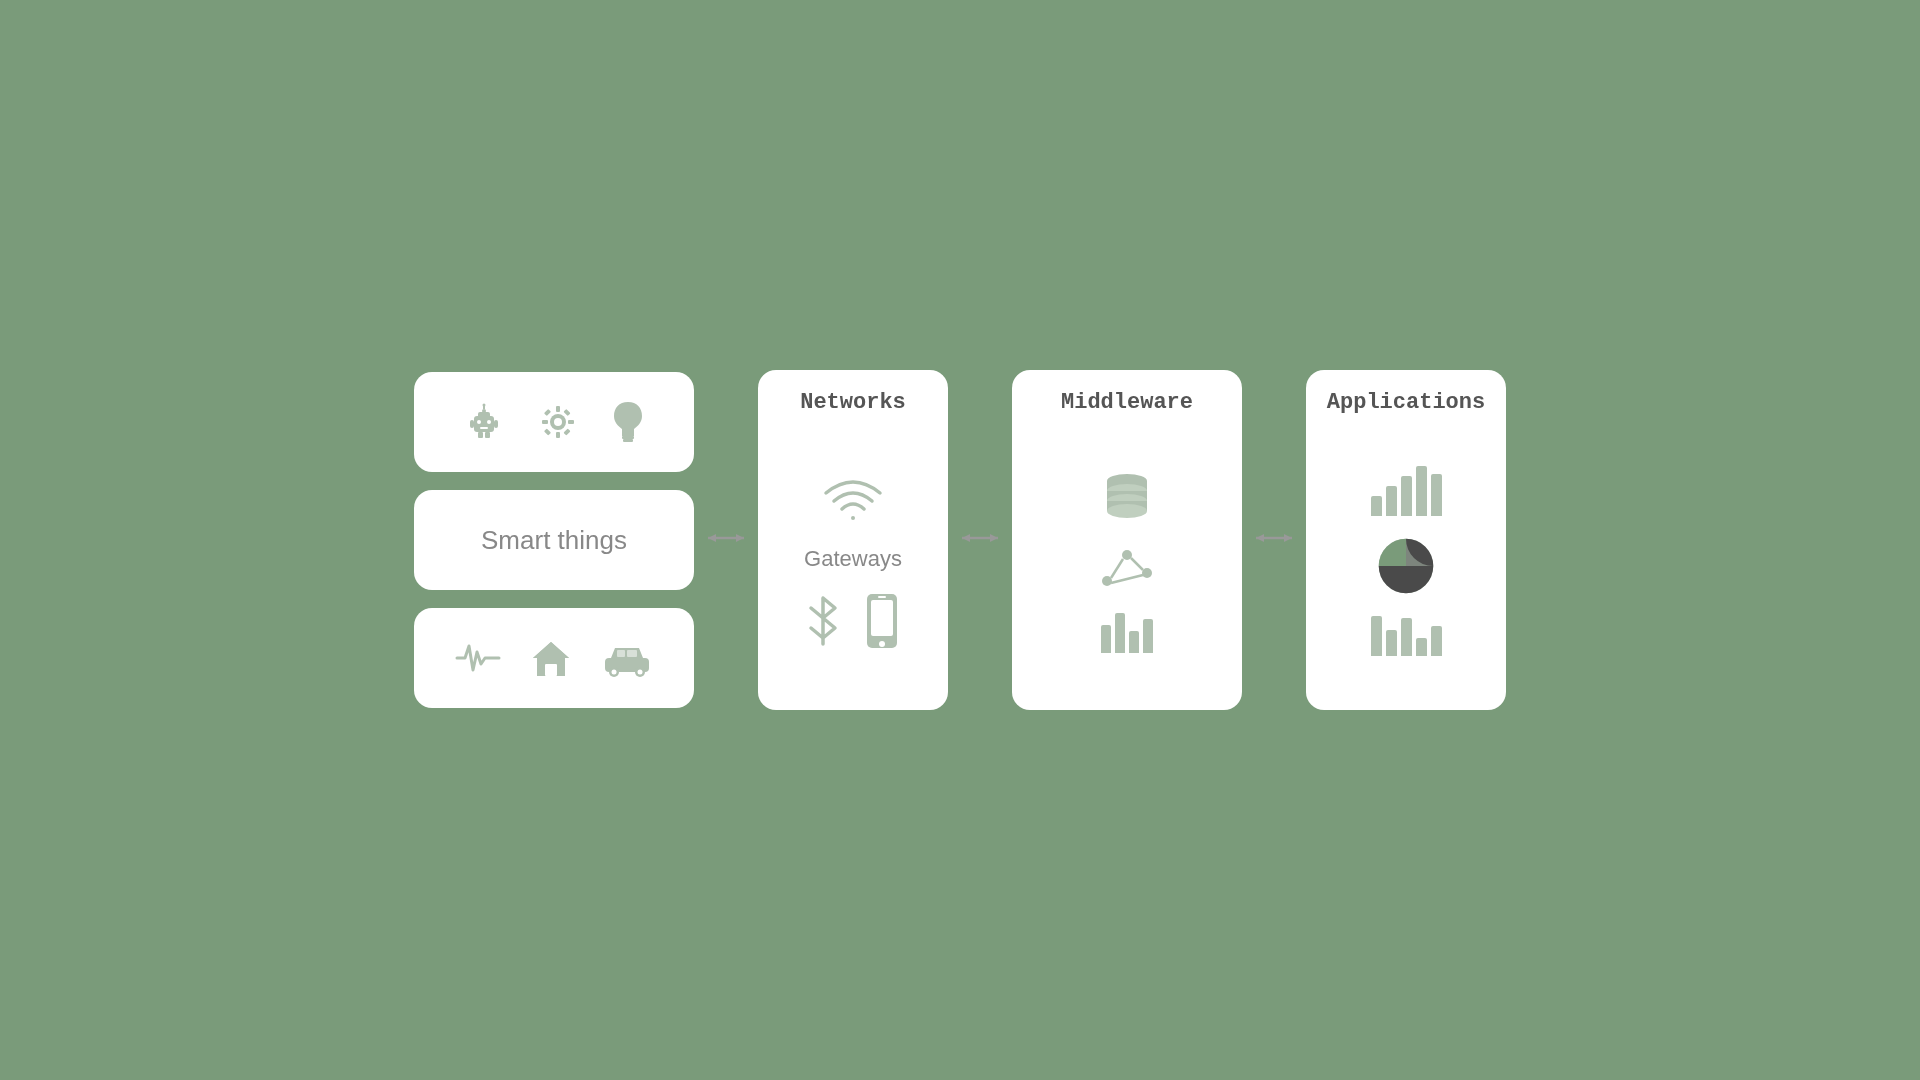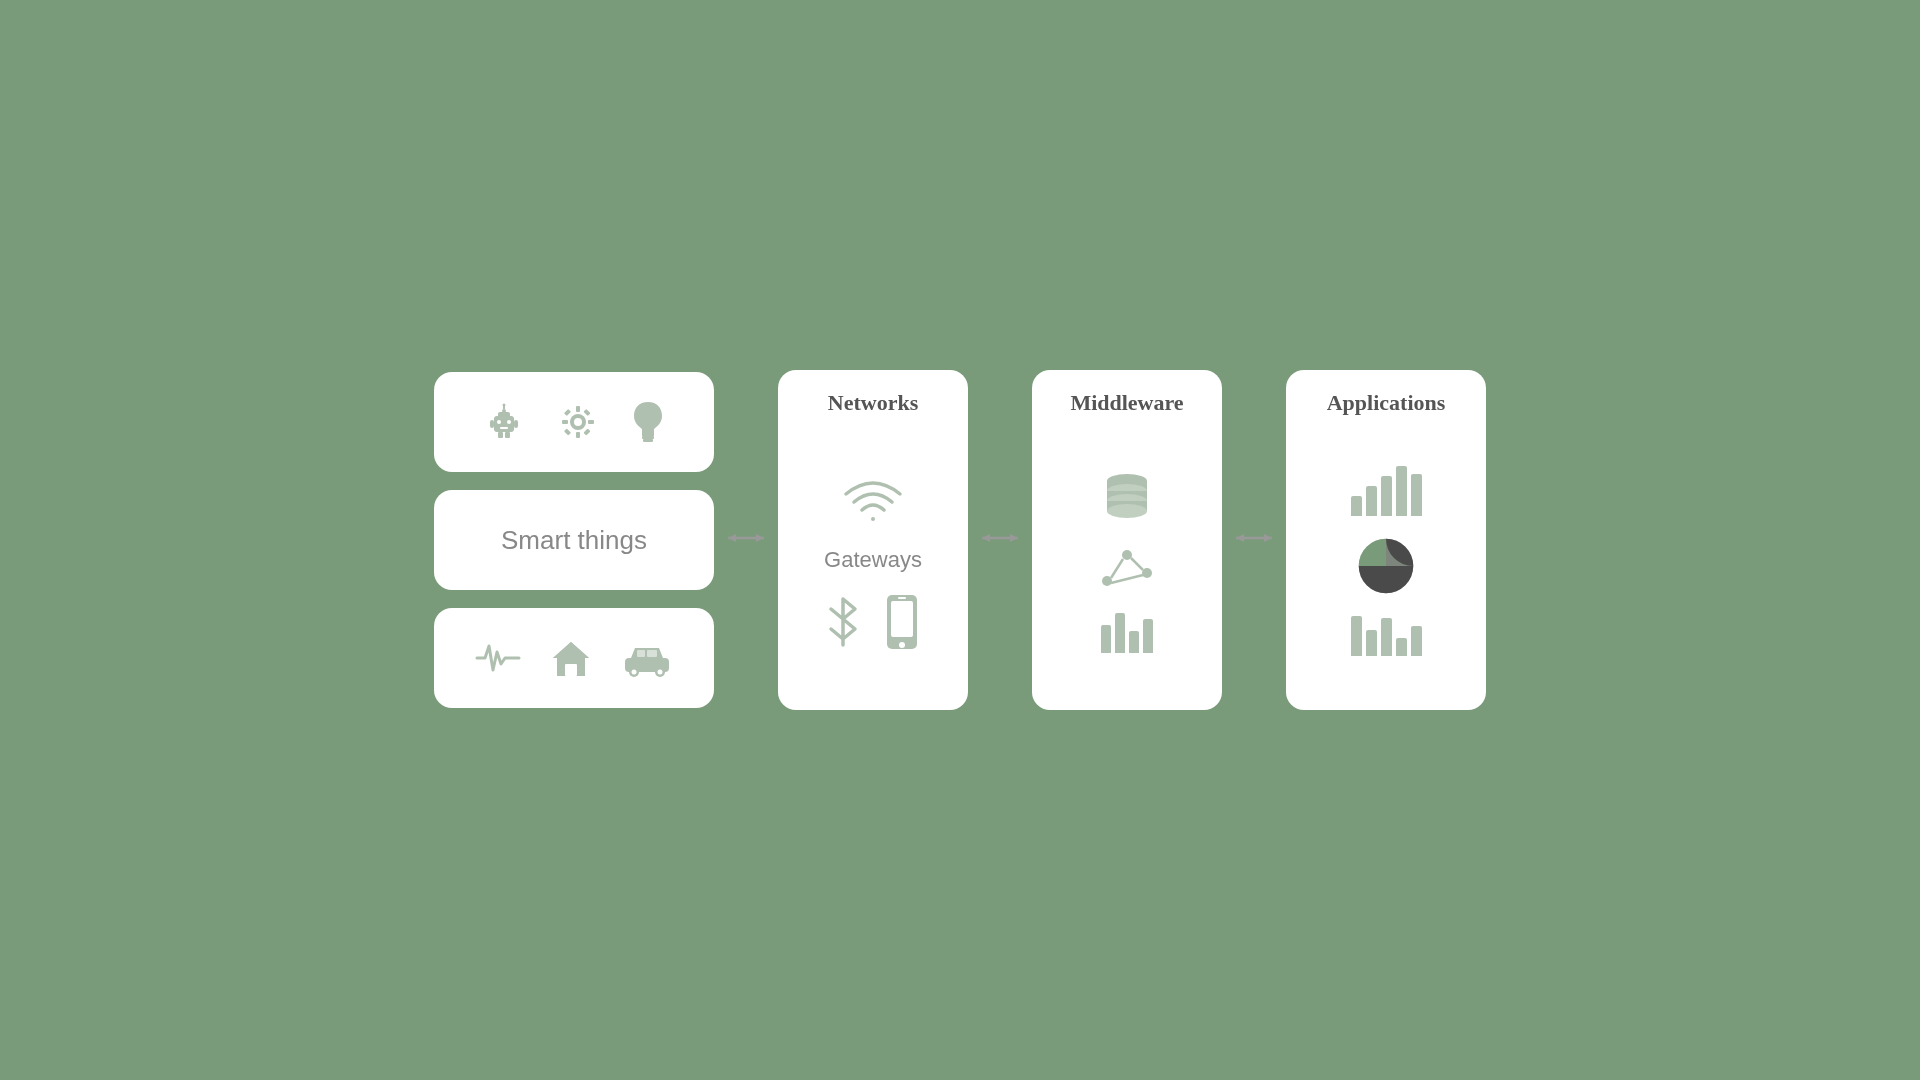--- a/index.html
+++ b/index.html
@@ -61,39 +61,39 @@
       flex-direction: column;
       align-items: center;
       padding: 20px 15px 20px 15px;
     }
 
     .panel-title {
       font-weight: bold;
       font-size: 22px;
       color: #555;
       margin-bottom: 16px;
-      font-family: Liberation Serif, serif;
+      font-family: Liberation Mono, monospace;
     }
 
     .panel-content {
       display: flex;
       flex-direction: column;
       align-items: center;
       gap: 20px;
       flex: 1;
       justify-content: center;
     }
 
     .networks-panel {
       width: 190px;
       height: 340px;
     }
 
     .middleware-panel {
-      width: 190px;
+      width: 230px;
       height: 340px;
     }
 
     .applications-panel {
       width: 200px;
       height: 340px;
       justify-content: flex-end;
     }
 
     

